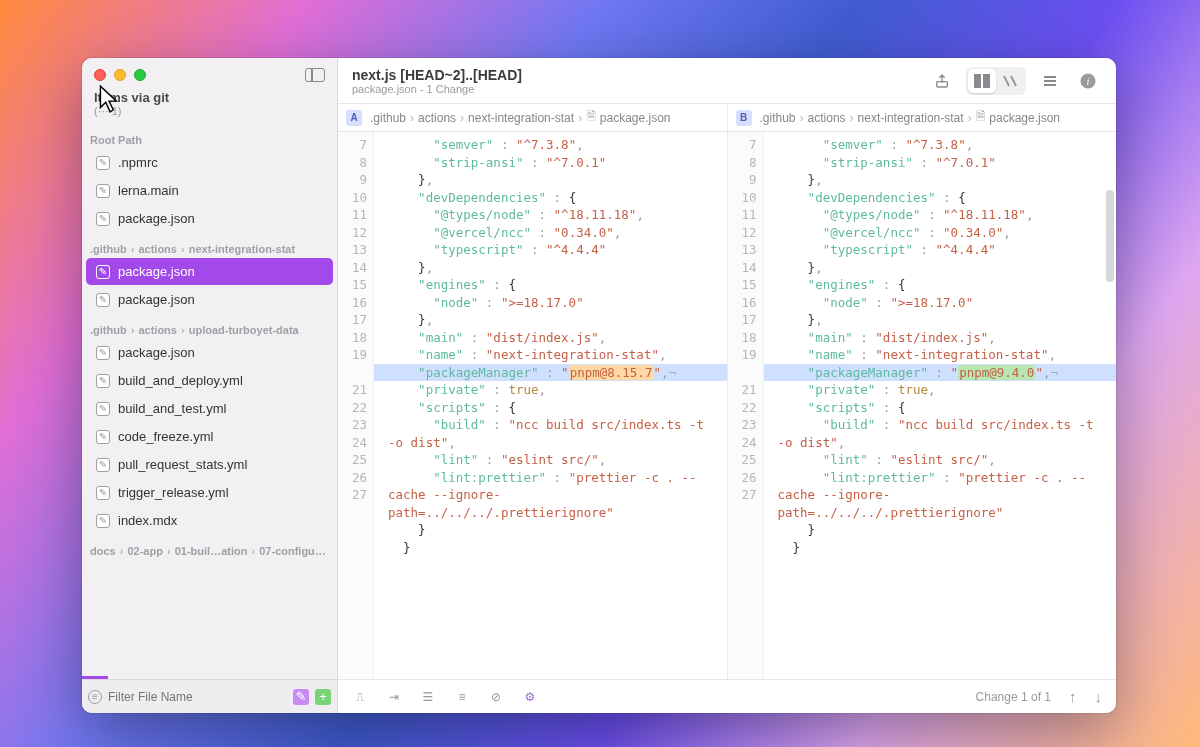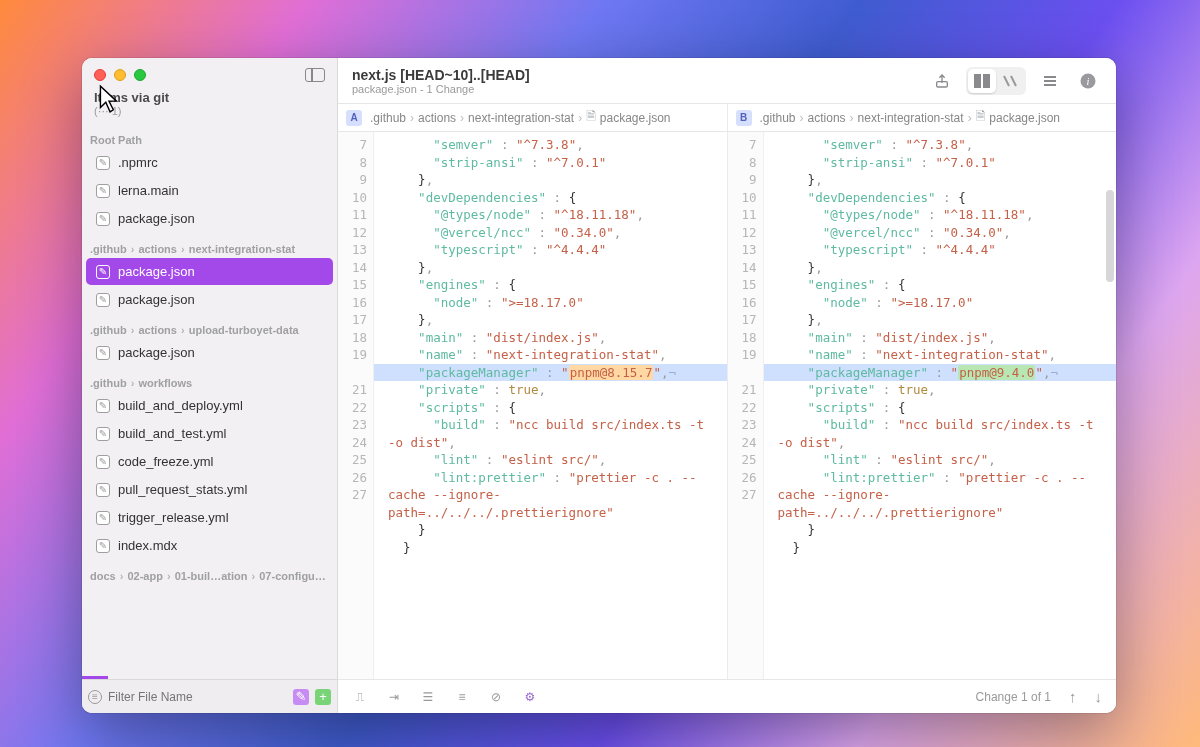--- a/index.html
+++ b/index.html
@@ -174,21 +174,20 @@
         </div>
         <div class="sb-item">
           <span class="badge">✎</span>
           <span>package.json</span>
         </div>
         <div class="sb-section">.github <span class="chev">›</span> actions <span class="chev">›</span> upload-turboyet-data</div>
         <div class="sb-item">
           <span class="badge">✎</span>
           <span>package.json</span>
         </div>
-        <div class="sb-section">.github <span class="chev">›</span> workflows</div>
         <div class="sb-item">
           <span class="badge">✎</span>
           <span>build_and_deploy.yml</span>
         </div>
         <div class="sb-item">
           <span class="badge">✎</span>
           <span>build_and_test.yml</span>
         </div>
         <div class="sb-item">
           <span class="badge">✎</span>
@@ -214,21 +213,21 @@
       <div class="circ">≡</div>
       <input type="text" placeholder="Filter File Name" style="">
       <div class="tag-badge p">✎</div>
       <div class="tag-badge g">+</div>
     </div>
   </div>
 
   <div class="main">
     <div class="header">
       <div class="h-title">
-        <div class="t1">next.js [HEAD~10]..[HEAD]</div>
+        <div class="t1">next.js [HEAD~2]..[HEAD]</div>
         <div class="t2">package.json - 1 Change</div>
       </div>
       <div class="toolbtn">
         <svg width="16" height="16" viewBox="0 0 24 24" fill="none" stroke="currentColor" stroke-width="2">
             <path d="M12 3v12M8 7l4-4 4 4"></path>
             <rect x="4" y="13" width="16" height="8" rx="2"></rect>
           </svg>
       </div>
       <div class="toolgrp">
         <div class="toolbtn active">

